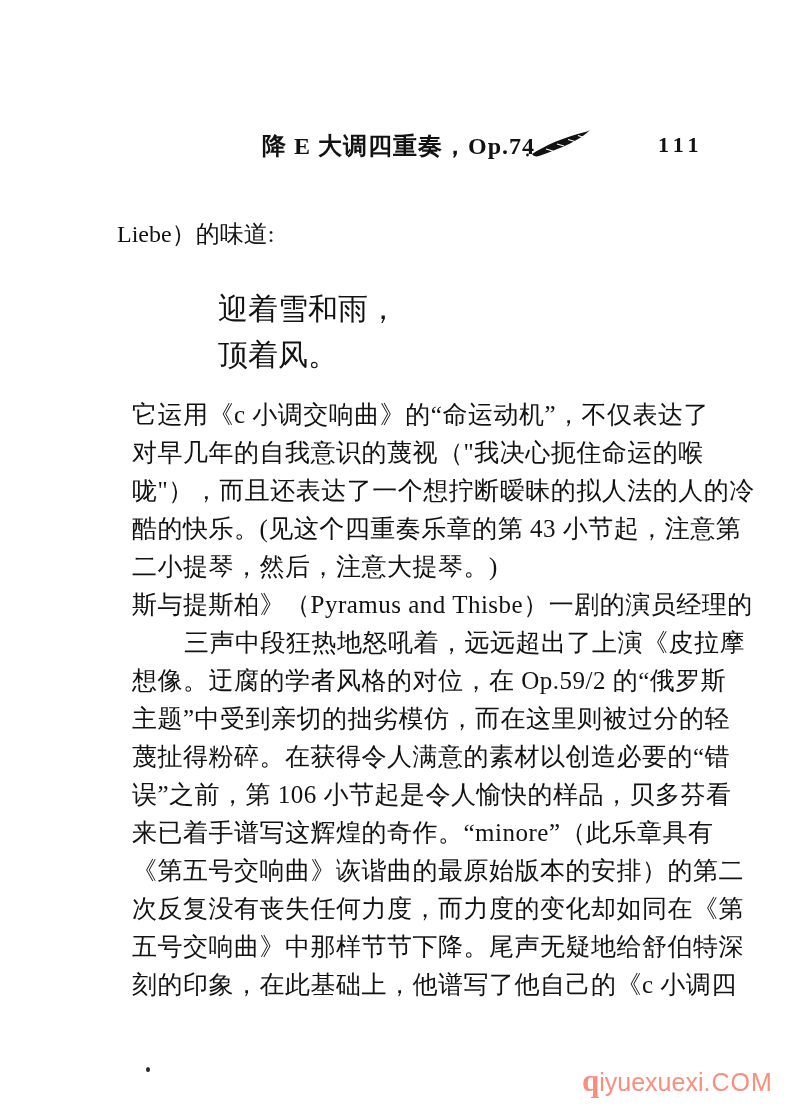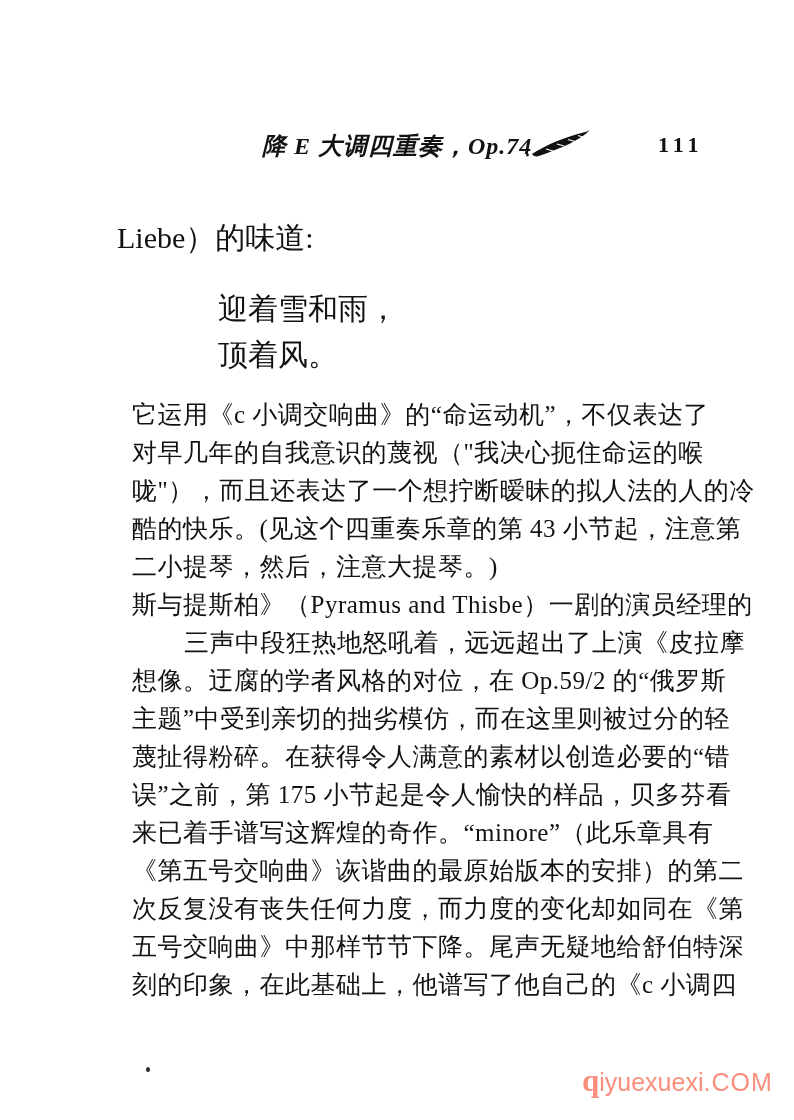--- a/index.html
+++ b/index.html
@@ -11,34 +11,33 @@
     font-family: "Liberation Serif", "DejaVu Serif", serif;
     color: #121212;
   }
 
   
   .header { position: absolute; top: 128px; left: 0; width: 794px; height: 36px; }
   .running-title {
     position: absolute; left: 262px; top: 2px;
     font-size: 24px; font-weight: bold; letter-spacing: 1px;
     white-space: nowrap;
-    font-style: italic;
   }
   .quill { position: absolute; left: 524px; top: 2px; width: 70px; height: 30px; }
   .page-number {
     position: absolute; left: 610px; top: 4px;
     font-size: 22px; font-weight: 600; letter-spacing: 5px;
     white-space: nowrap;
     margin-left: 48px;
   }
 
   
   .lead-line {
     position: absolute; left: 117px; top: 218px;
-    font-size: 30px; white-space: nowrap;
+    font-size: 24px; white-space: nowrap;
   }
   .verse {
     position: absolute; left: 218px; top: 286px;
     font-size: 30px; line-height: 46px;
   }
   .verse .vline { white-space: nowrap; }
 
   .body-text {
     position: absolute; left: 132px; top: 396px; width: 572px;
     font-size: 25px; line-height: 38px;
@@ -89,21 +88,21 @@
   <div class="line">对早几年的自我意识的蔑视（"我决心扼住命运的喉</div>
   <div class="line">咙"），而且还表达了一个想拧断暧昧的拟人法的人的冷</div>
   <div class="line">酷的快乐。(见这个四重奏乐章的第 43 小节起，注意第</div>
   <div class="line">二小提琴，然后，注意大提琴。)</div>
 
   <div class="line">斯与提斯柏》（Pyramus and Thisbe）一剧的演员经理的</div>
   <div class="line indent">三声中段狂热地怒吼着，远远超出了上演《皮拉摩</div>
   <div class="line">想像。迂腐的学者风格的对位，在 Op.59/2 的“俄罗斯</div>
   <div class="line">主题”中受到亲切的拙劣模仿，而在这里则被过分的轻</div>
   <div class="line">蔑扯得粉碎。在获得令人满意的素材以创造必要的“错</div>
-  <div class="line">误”之前，第 175 小节起是令人愉快的样品，贝多芬看</div>
+  <div class="line">误”之前，第 106 小节起是令人愉快的样品，贝多芬看</div>
   <div class="line">来已着手谱写这辉煌的奇作。“minore”（此乐章具有</div>
   <div class="line">《第五号交响曲》诙谐曲的最原始版本的安排）的第二</div>
   <div class="line">次反复没有丧失任何力度，而力度的变化却如同在《第</div>
   <div class="line">五号交响曲》中那样节节下降。尾声无疑地给舒伯特深</div>
   <div class="line">刻的印象，在此基础上，他谱写了他自己的《c 小调四</div>
 </div>
 
 <div class="stray-dot"></div>
 
 <div class="watermark">

